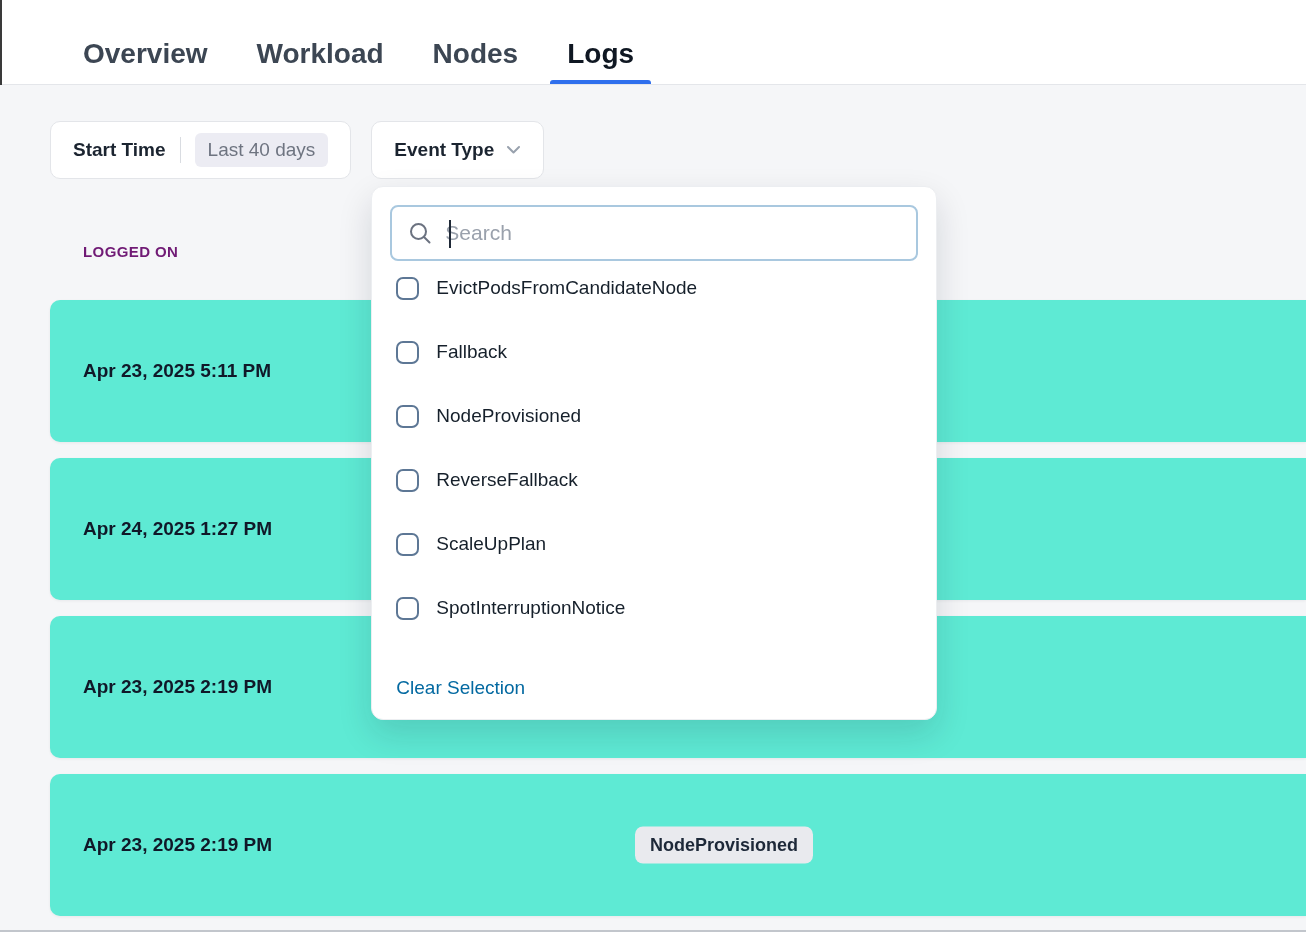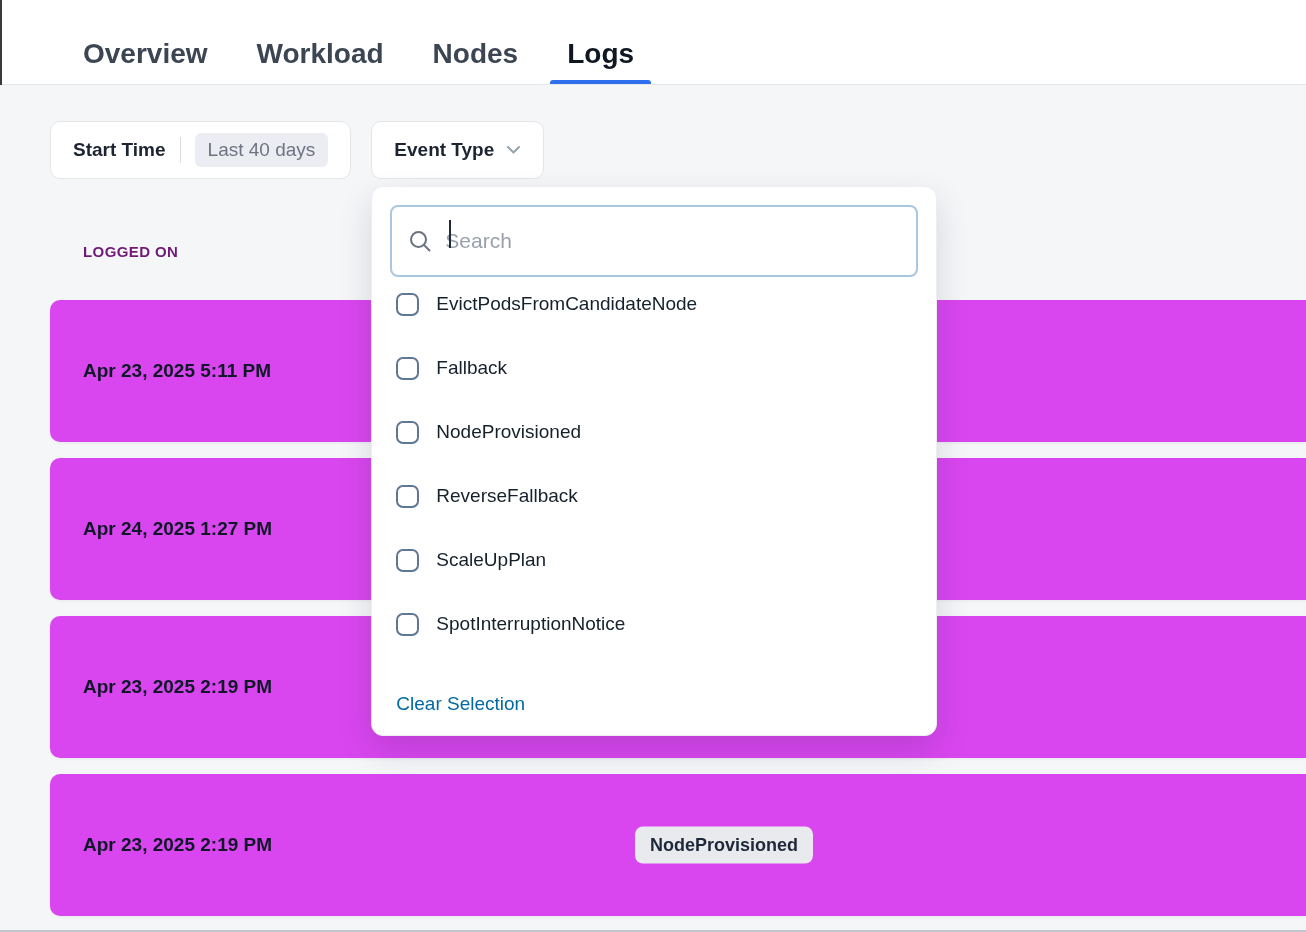--- a/index.html
+++ b/index.html
@@ -99,21 +99,21 @@
     background: #ffffff;
     border: 1px solid #eceef1;
     border-radius: 12px;
     box-shadow: 0 14px 34px rgba(15, 23, 42, 0.14);
     padding: 18px 0 20px;
     z-index: 40;
   }
   .search-box {
     position: relative;
     margin: 0 18px 16px;
-    height: 72px;
+    height: 56px;
     border: 2px solid #a9c8df;
     border-radius: 8px;
     background: #fff;
     display: flex;
     align-items: center;
     padding: 0 15px;
     gap: 12px;
   }
   .search-box input {
     border: none;
@@ -161,21 +161,21 @@
     font-size: 15px;
     font-weight: 700;
     letter-spacing: 0.4px;
     color: #701a75;
   }
   .card {
     position: relative;
     margin: 0 0 16px 50px;
     width: calc(100% - 50px);
     height: 142px;
-    background: #d946ef;
+    background: #5eead4;
     border-radius: 10px 0 0 10px;
     box-shadow: 0 1px 3px rgba(16, 24, 40, 0.06);
     display: flex;
     align-items: center;
   }
   .card .date {
     margin-left: 33px;
     font-size: 19px;
     font-weight: 700;
     color: #101828;

